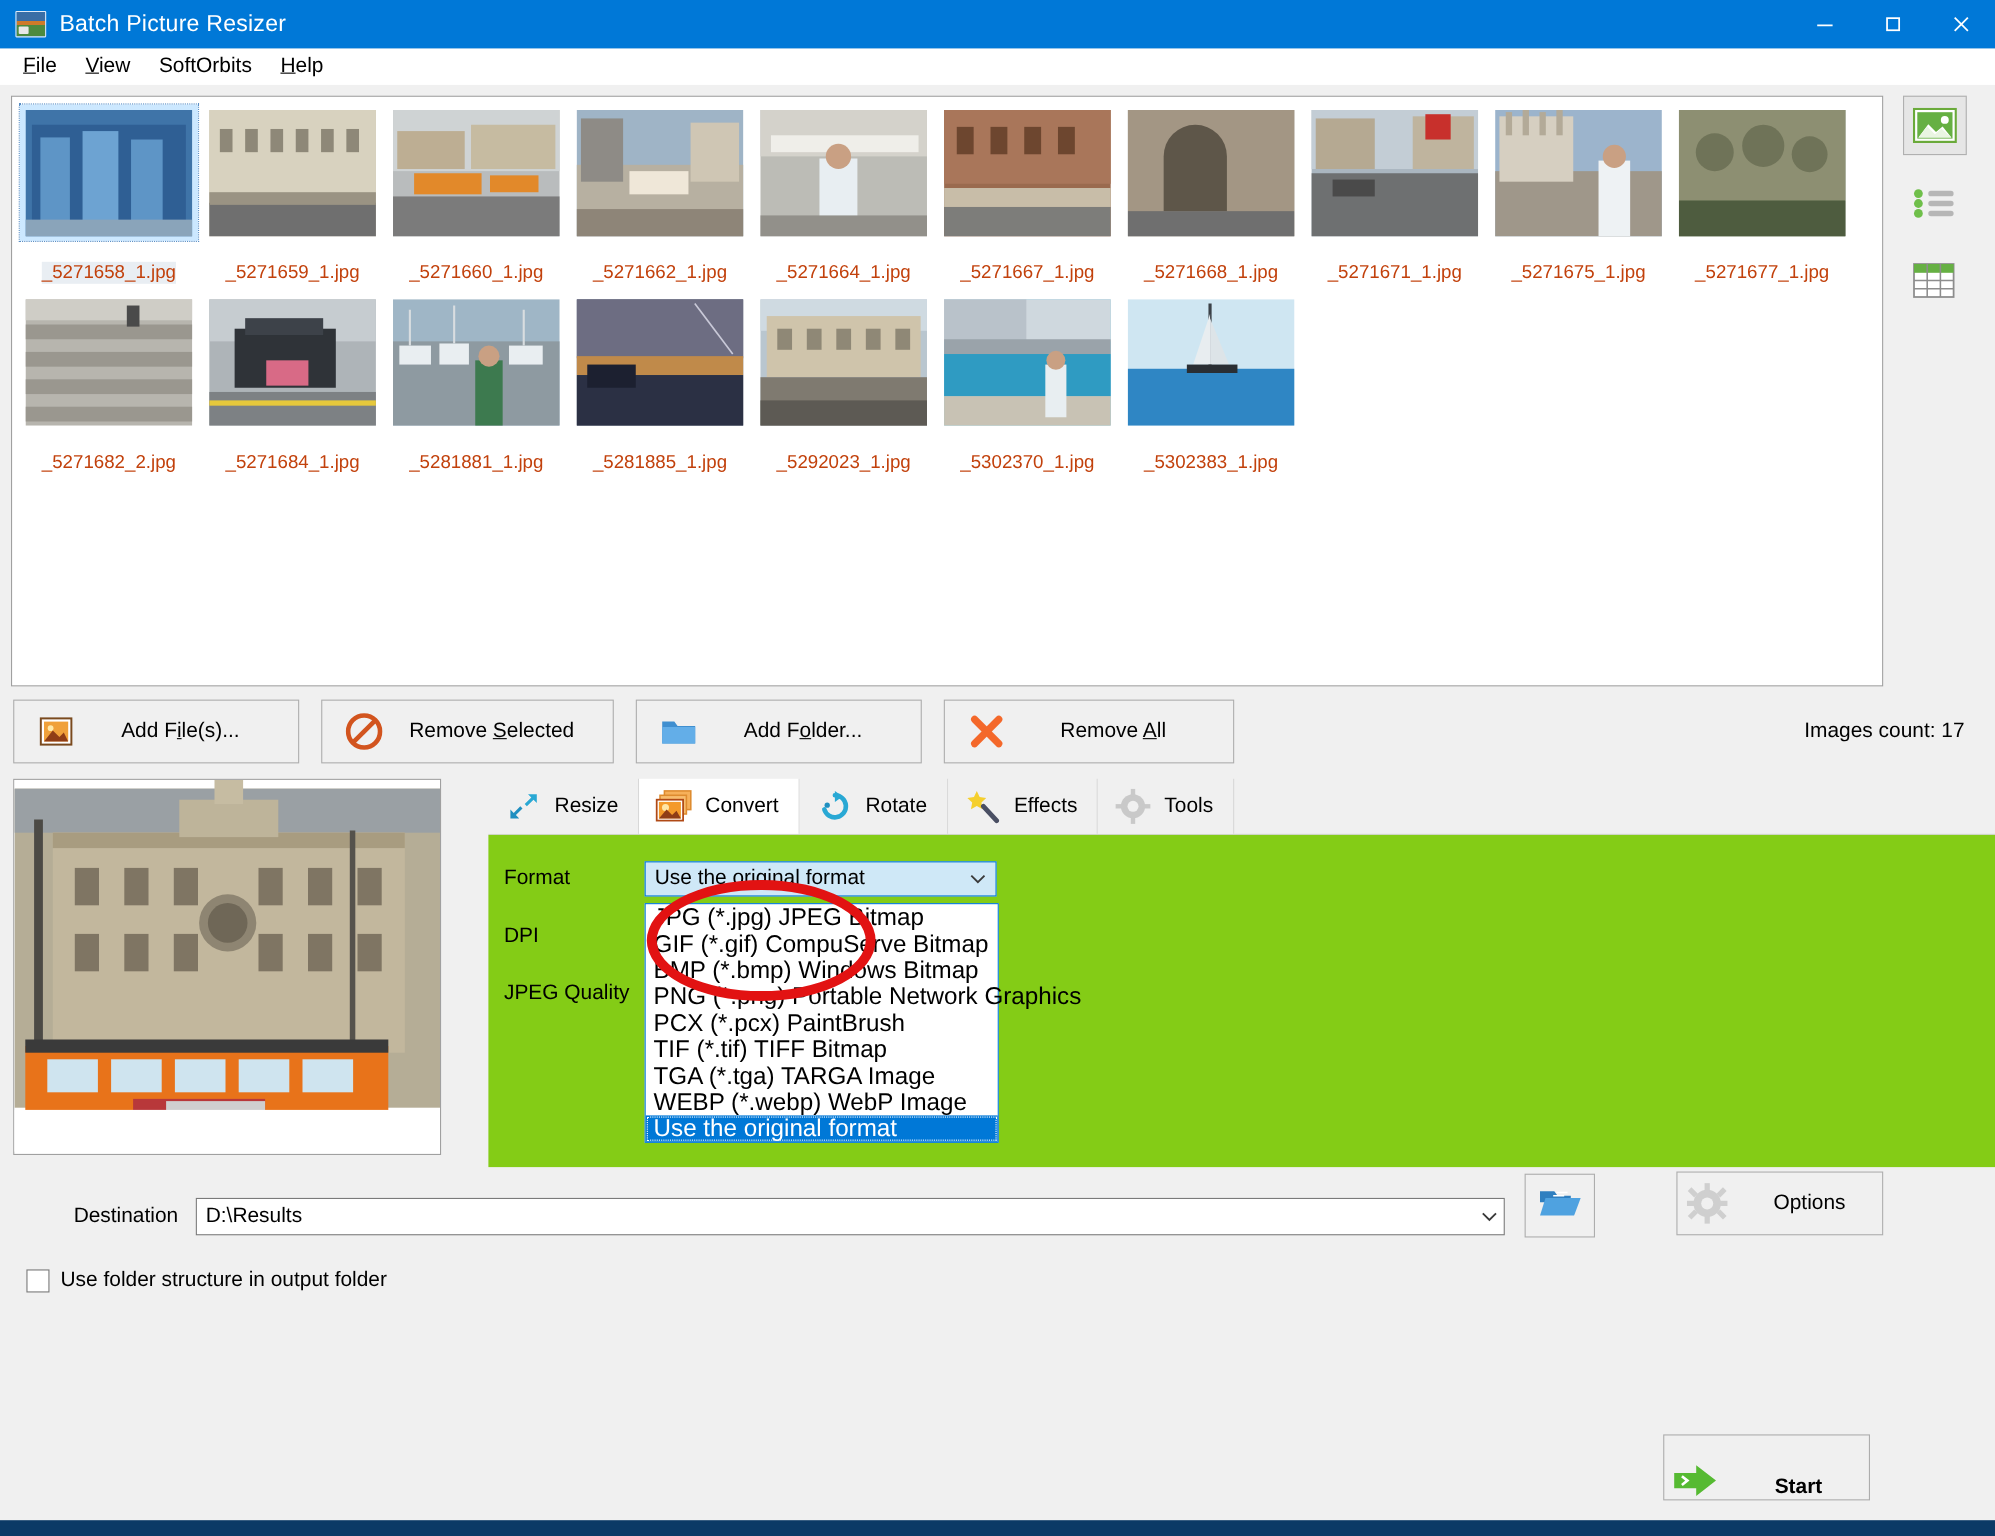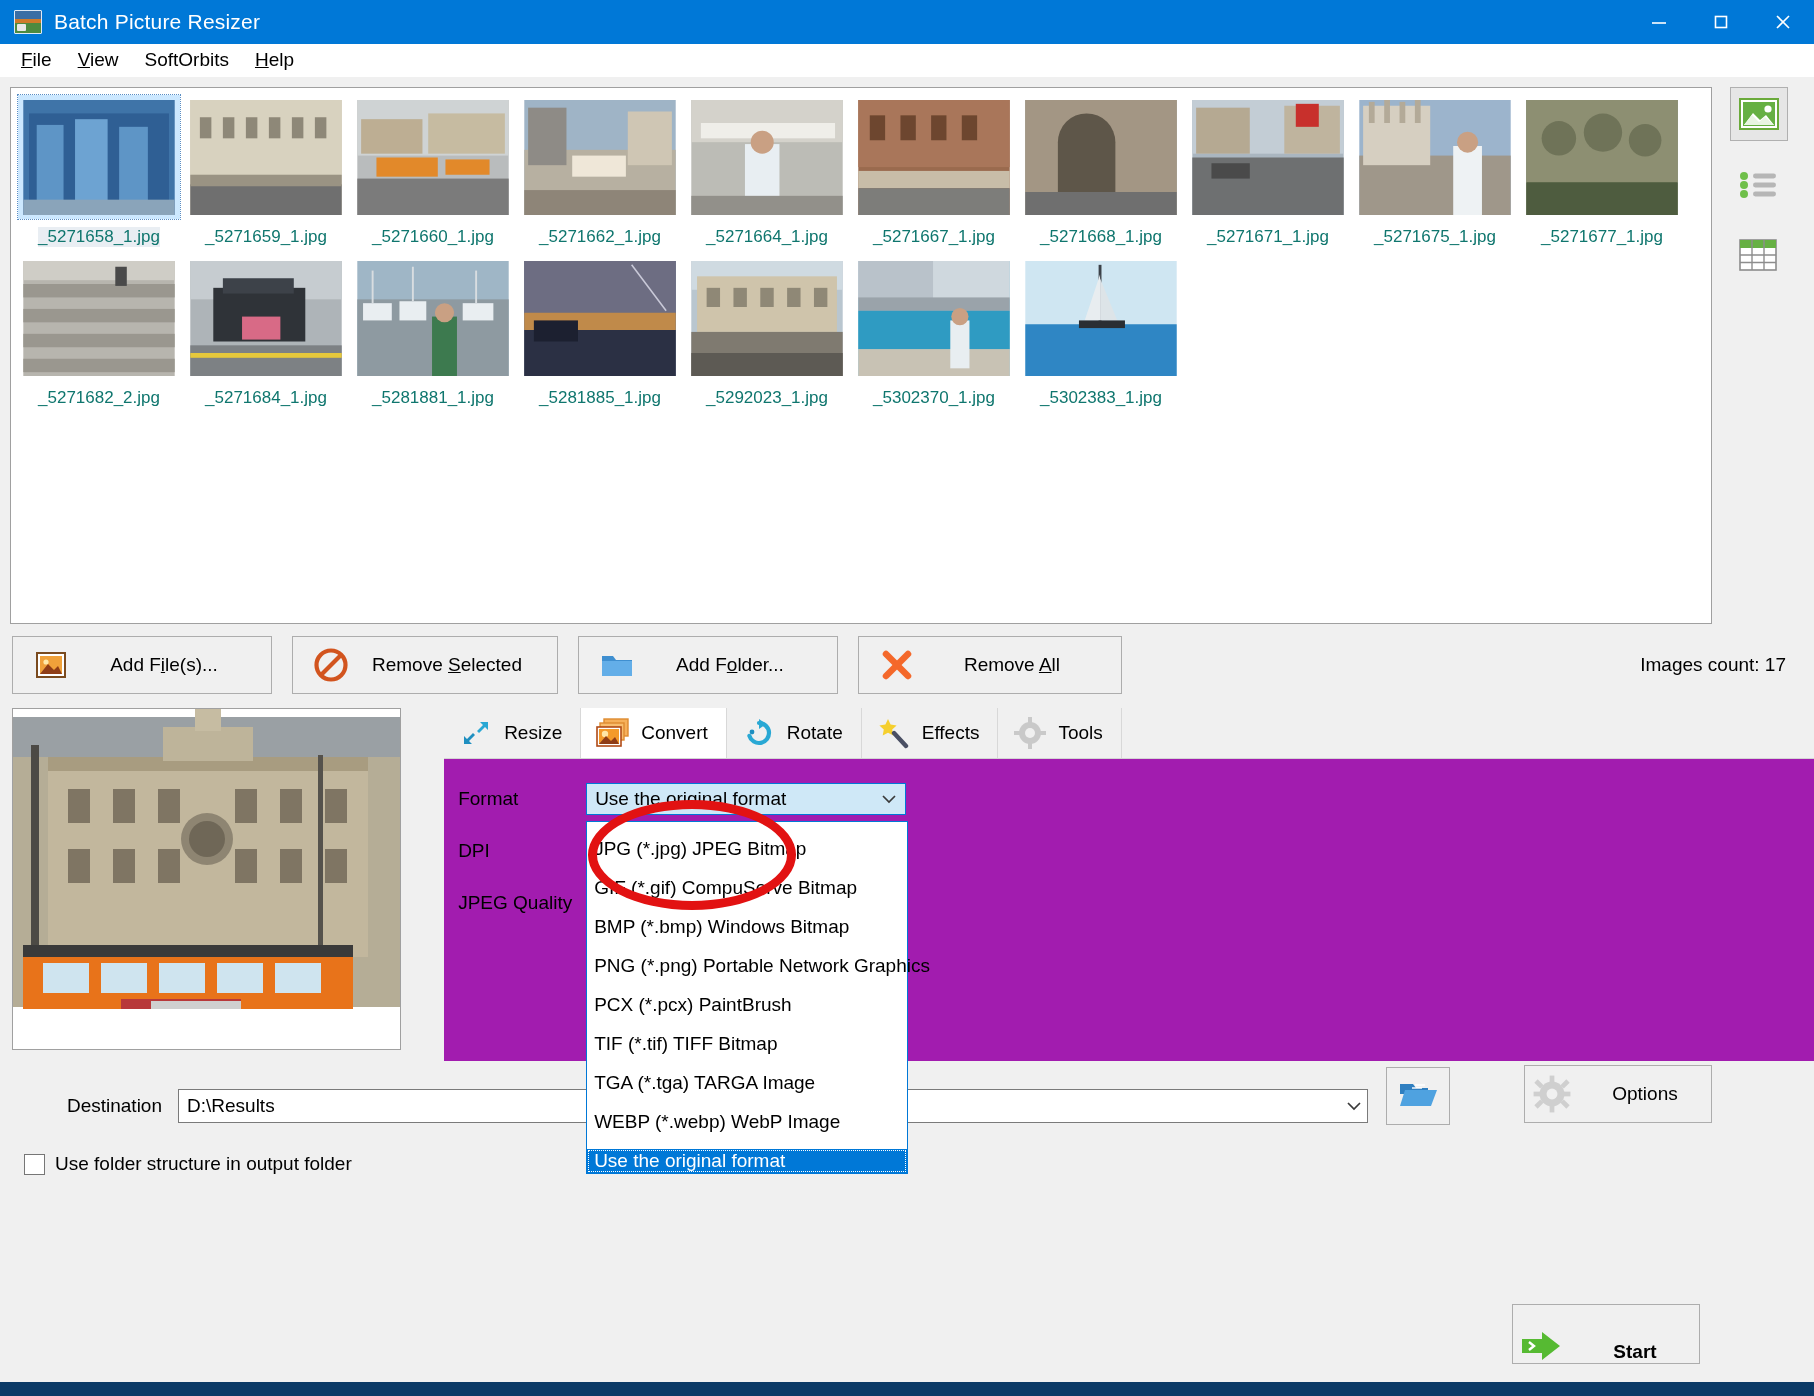--- a/index.html
+++ b/index.html
@@ -98,22 +98,22 @@
   .thumb-cell.selected .thumb-img-wrap {
     background: #cce8ff;
     outline: 1px dotted #5a8ec4;
   }
   .thumb-img {
     display: block;
     border: 0;
   }
   .thumb-label {
     font-size: 17px;
-    margin-top: 8px;
-    color: #0f766e;
+    margin-top: 19px;
+    color: #c2410c;
     white-space: nowrap;
   }
   .thumb-cell.selected .thumb-label { background: #e9eef3; }
 
   .view-modes {
     margin-left: 18px; margin-top: 2px;
     display: flex; flex-direction: column; gap: 18px;
   }
   .vm-btn {
     width: 56px; height: 52px;
@@ -184,21 +184,21 @@
     padding: 0 18px 0 12px;
     font-size: 19px;
     border-right: 1px solid #d8d8d8;
     background: #f0f0f0;
   }
   .tab .tab-ico { width: 40px; display:flex; align-items:center; justify-content:center; }
   .tab .tab-lbl { margin-left: 8px; }
   .tab.active { background: #ffffff; }
 
   .tab-panel {
-    background: #a21caf;
+    background: #84cc16;
     height: 288px;
     position: relative;
     padding-top: 14px;
   }
   .field-row { display: flex; align-items: center; height: 52px; }
   .field-label { width: 128px; padding-left: 14px; font-size: 19px; }
 
   .combo {
     width: 320px; height: 32px;
     background: #cfe8f7;
@@ -217,24 +217,23 @@
     left: 142px; top: 62px;
     width: 322px;
     background: #ffffff;
     border: 1px solid #0078d7;
     z-index: 40;
     box-sizing: border-box;
   }
   .opt {
     height: 24px; line-height: 24px;
     padding-left: 7px;
-    font-size: 19px;
+    font-size: 22px;
     white-space: nowrap;
     color: #000;
-    margin-top: 15px;
   }
   .opt.selected {
     background: #0078d7;
     color: #ffffff;
     outline: 1px dotted #ffffff;
     outline-offset: -2px;
   }
 
   
   .masked-field { visibility: hidden; }

